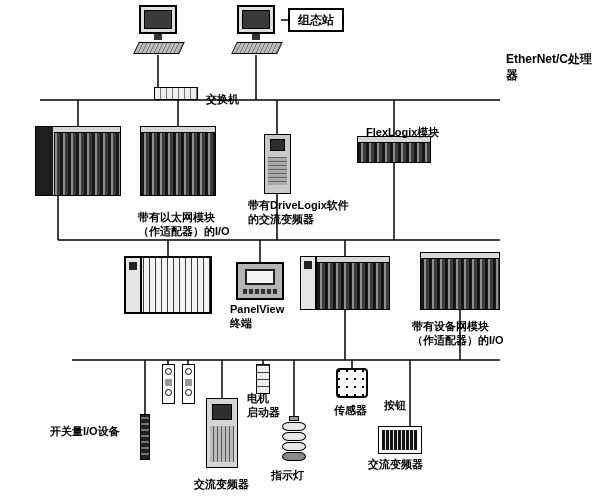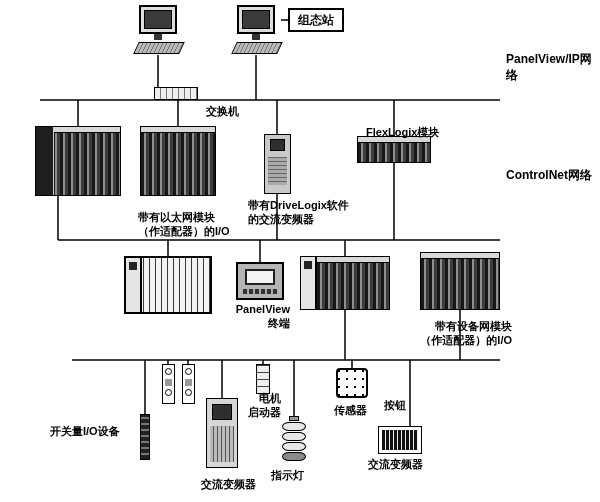--- a/index.html
+++ b/index.html
@@ -1,21 +1,21 @@
 <!DOCTYPE html>
 <html><head>
 <meta charset="utf-8">
 <style>
   *{box-sizing:border-box;margin:0;padding:0}
   body{font-family:"Liberation Sans","DejaVu Sans",sans-serif;background:#fff}
   .stage{position:relative;width:600px;height:502px;background:#fff;overflow:hidden}
   .wires{position:absolute;left:0;top:0;width:600px;height:502px;z-index:0}
   .node{position:absolute;z-index:1}
   .lbl{position:absolute;z-index:2;font-weight:bold;font-size:11px;line-height:1.3;color:#000;white-space:pre-line}
-  .lbl.center{text-align:right}
+  .lbl.center{text-align:left}
   .lbl.net{font-size:12px}
   .boxed{border:2px solid #000;background:#fff;display:flex;align-items:center;justify-content:center;font-weight:bold;font-size:12px;z-index:2}
 
   
   .computer{width:52px;height:52px}
   .monitor{position:absolute;left:6px;top:0;width:38px;height:29px;border:2px solid #000;background:#ddd;padding:3px}
   .screen{width:100%;height:100%;background:#3a3a3a;border:1px solid #000}
   .stand{position:absolute;left:21px;top:29px;width:8px;height:6px;background:#333}
   .keyboard{position:absolute;left:3px;top:37px;width:46px;height:12px;border:1px solid #000;transform:skewX(-25deg);background:repeating-linear-gradient(90deg,#bbb 0 3px,#777 3px 4px)}
 
@@ -111,24 +111,24 @@
         <div class="screen"></div>
       </div>
     <div class="stand"></div>
     <div class="keyboard"></div>
   </div>
 
   <div class="node boxed" style="left:288px;top:8px;width:56px;height:24px">
     <span>组态站</span>
   </div>
 
-  <div class="lbl net" style="left:506px;top:52px">PanelView/IP网络</div>
+  <div class="lbl net" style="left:506px;top:52px">EtherNet/C处理器</div>
 
   <div class="node switchbox" style="left:154px;top:87px"></div>
-  <div class="lbl" style="left:206px;top:104px">交换机</div>
+  <div class="lbl" style="left:206px;top:92px">交换机</div>
 
   <div class="lbl" style="left:366px;top:125px">FlexLogix模块</div>
   <div class="node stripes" style="left:357px;top:136px;width:74px;height:27px">
     <div class="topband"></div>
   </div>
 
   <div class="node stripes" style="left:35px;top:126px;width:86px;height:70px">
     <div class="topband"></div>
     <div class="leftblock"></div>
   </div>
@@ -139,21 +139,20 @@
   <div class="lbl" style="left:138px;top:210px;width:115px">带有以太网模块
 （作适配器）的I/O</div>
 
   <div class="node drive" style="left:264px;top:134px;width:27px;height:60px">
     <div class="panel"></div>
     <div class="vents"></div>
   </div>
   <div class="lbl" style="left:248px;top:198px;width:125px">带有DriveLogix软件
 的交流变频器</div>
 
-  <div class="lbl net" style="left:506px;top:168px">ControlNet网络</div>
 
   <div class="node plc5" style="left:124px;top:256px;width:88px;height:58px">
     <div class="leftmodule">
         <div class="chip"></div>
       </div>
   </div>
 
   <div class="node panelview" style="left:236px;top:262px;width:48px;height:38px">
     <div class="pvscreen"></div>
     <div class="keys"></div>

